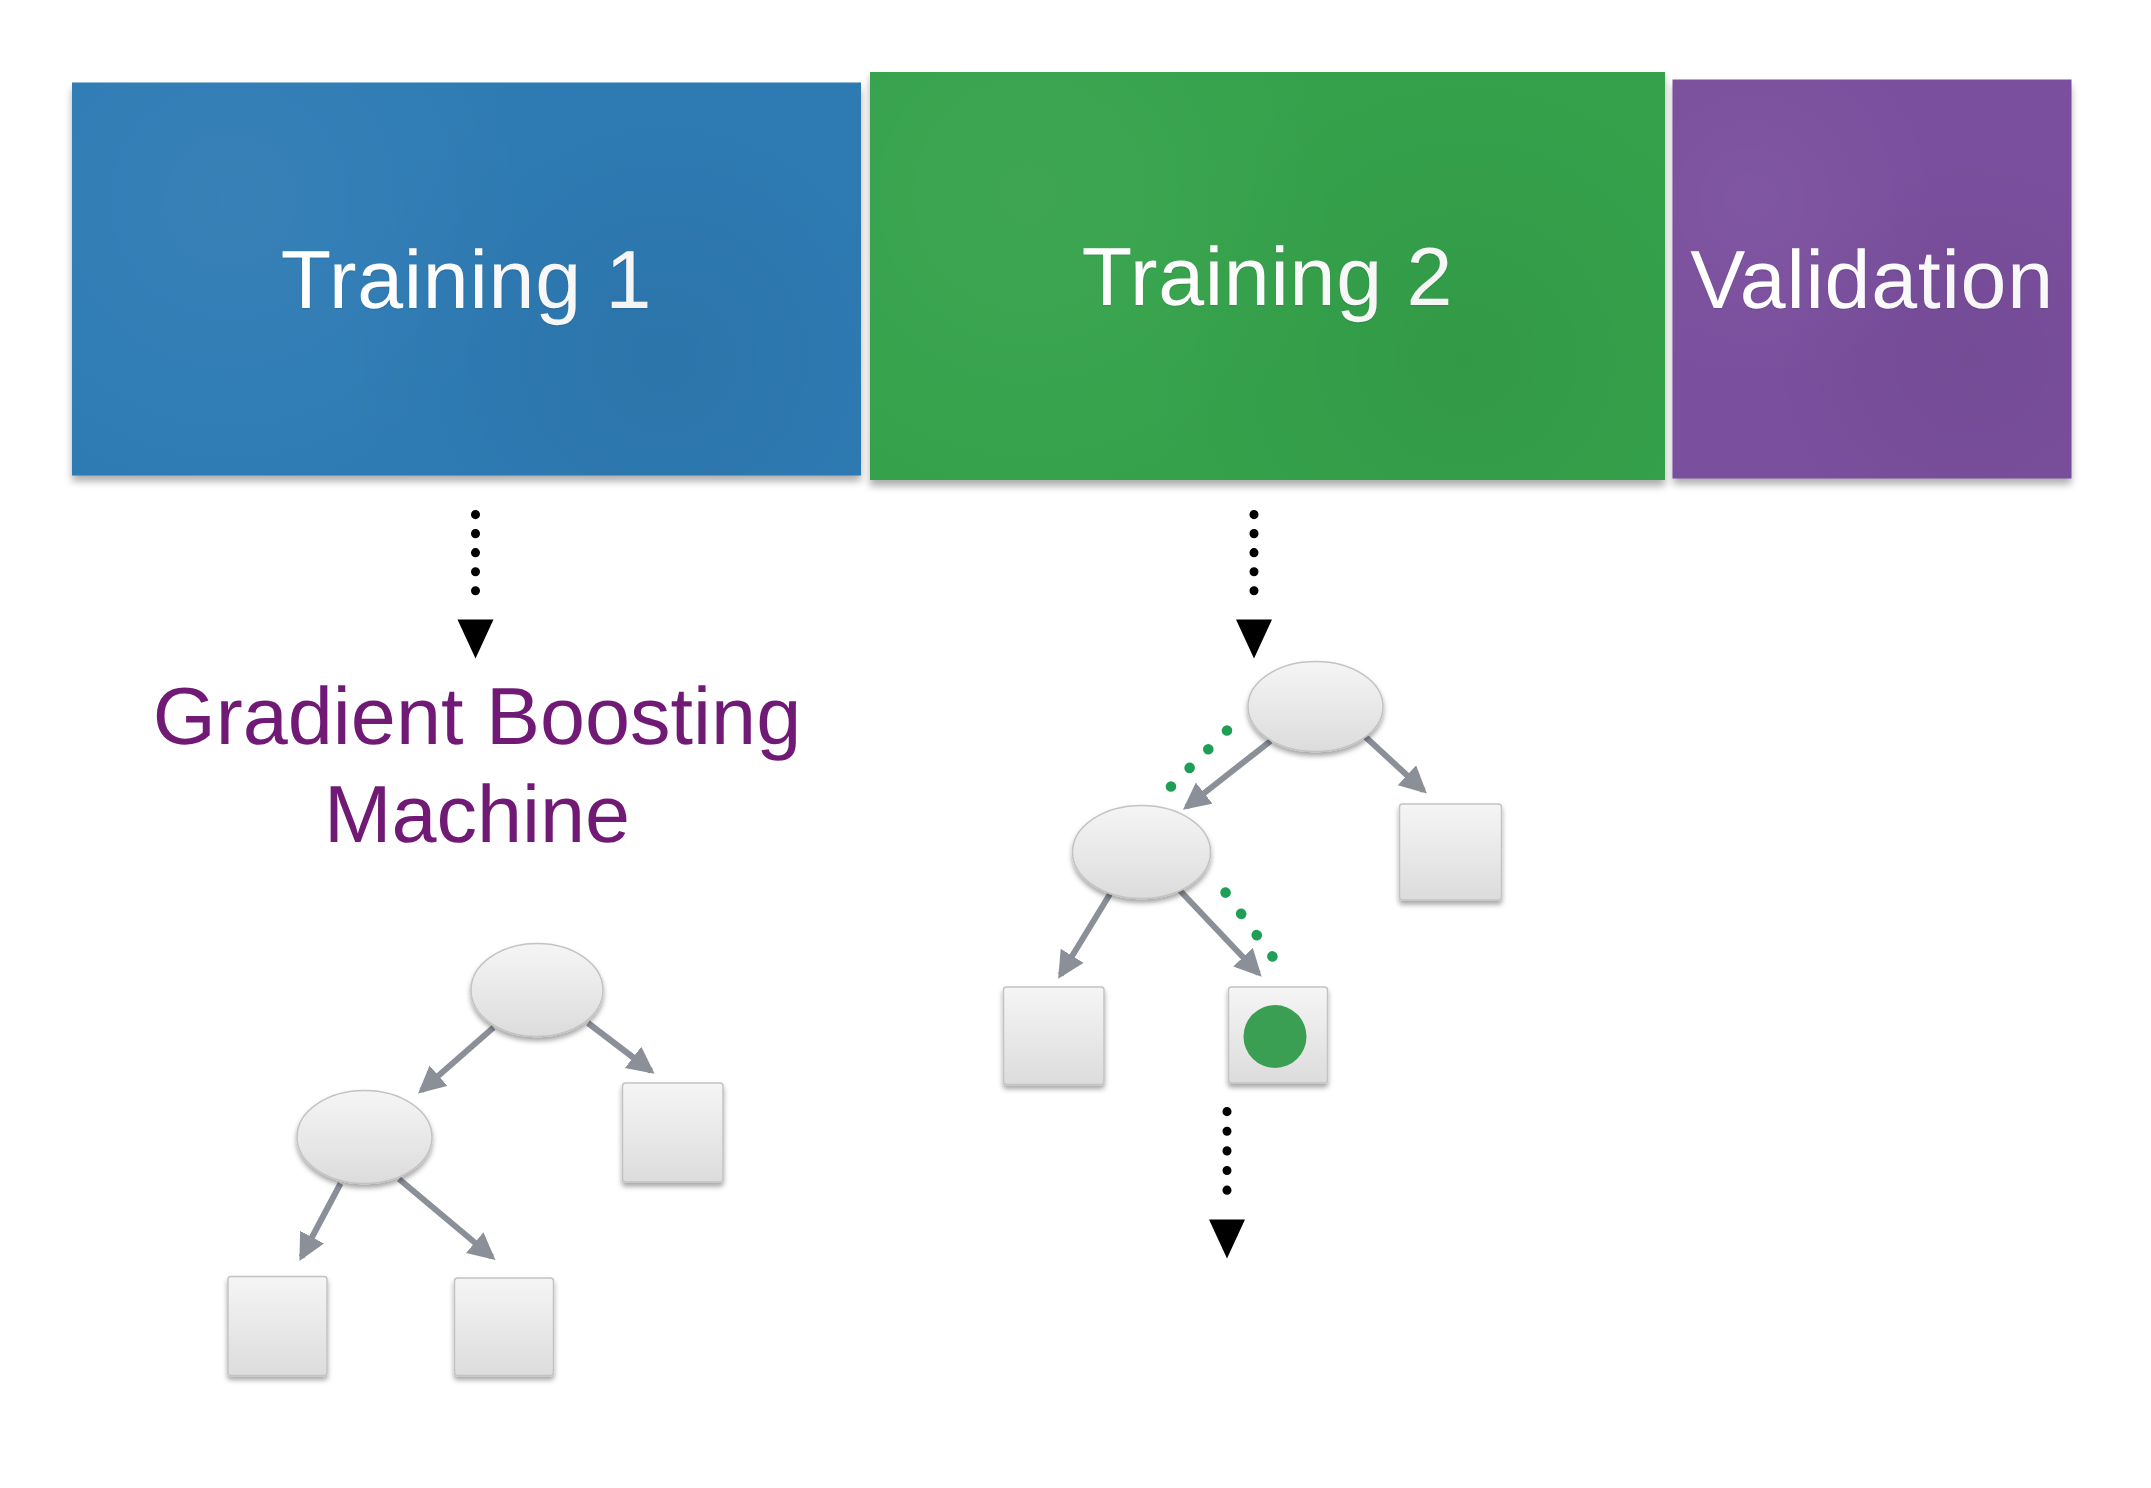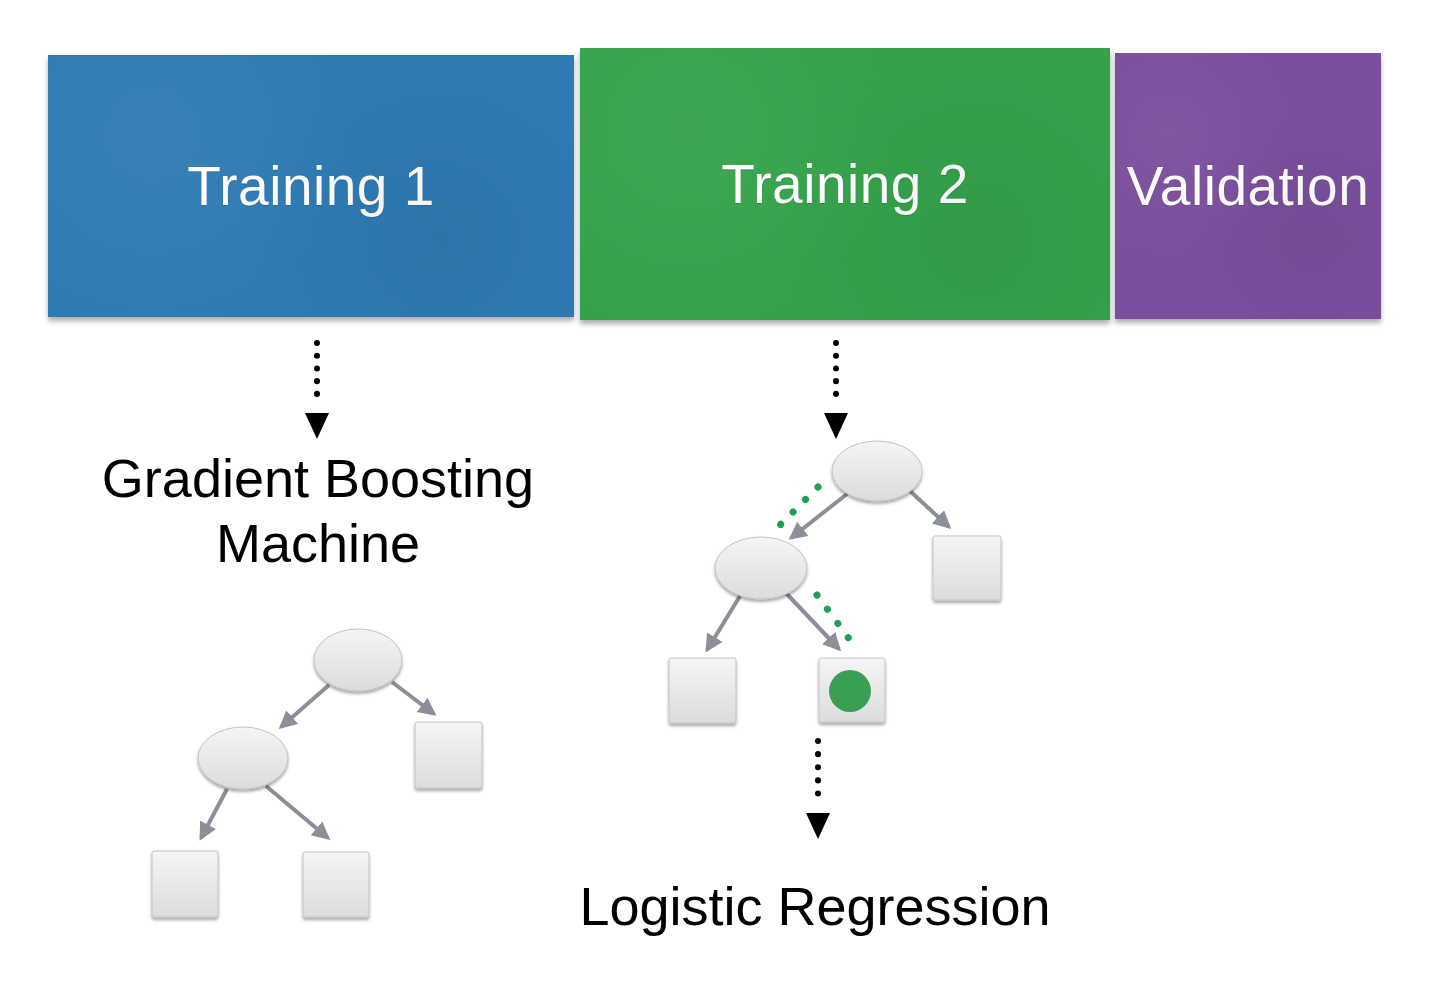--- a/index.html
+++ b/index.html
@@ -42,21 +42,21 @@
     inset: 0;
     background:
       radial-gradient(circle at 20% 30%, rgba(255,255,255,0.045), transparent 45%),
       radial-gradient(circle at 75% 70%, rgba(0,0,0,0.05), transparent 50%);
     pointer-events: none;
   }
 
   
   .model-label {
     position: absolute;
-    color: #000000;
+    color: #701a75;
     font-size: 54px;
     line-height: 1.2;
     text-align: center;
     font-weight: 400;
   }
   .model-label.gbm { left: 68px; top: 446px; width: 500px; }
   .model-label.lr  { left: 515px; top: 874px; width: 600px; }
 
   
   svg.graphics {
@@ -139,15 +139,14 @@
       <circle cx="850" cy="691" r="21" fill="#3a9e53"></circle>
     </g>
 
     <g>
       <line x1="818" y1="741" x2="818" y2="806" stroke="#000000" stroke-width="6" stroke-linecap="round" stroke-dasharray="0.1 13"></line>
       <polygon points="806,813 830,813 818,839" fill="#000000"></polygon>
     </g>
   </svg>
 
   <div class="model-label gbm">Gradient Boosting Machine</div>
-  <div class="model-label lr">Logistic Regression</div>
 
 </div>
 
 </body></html>

